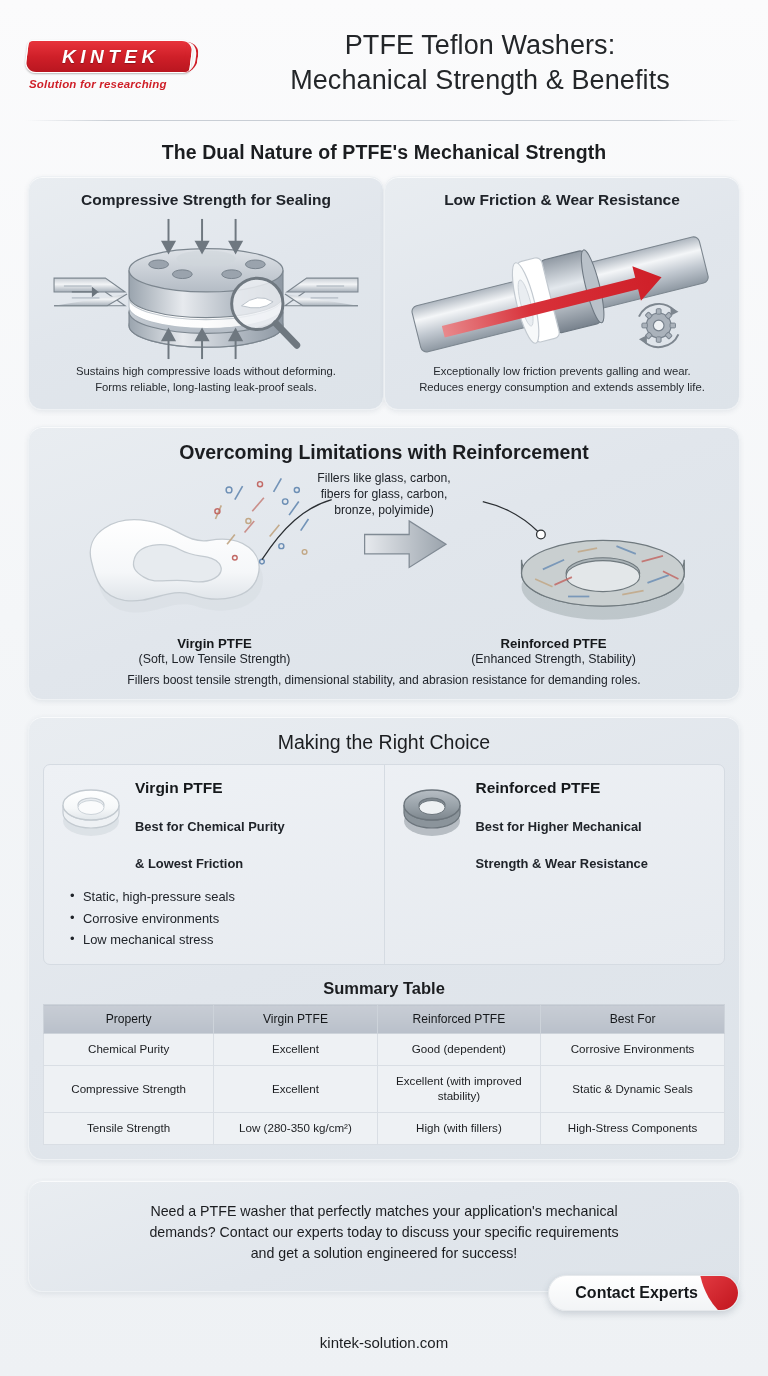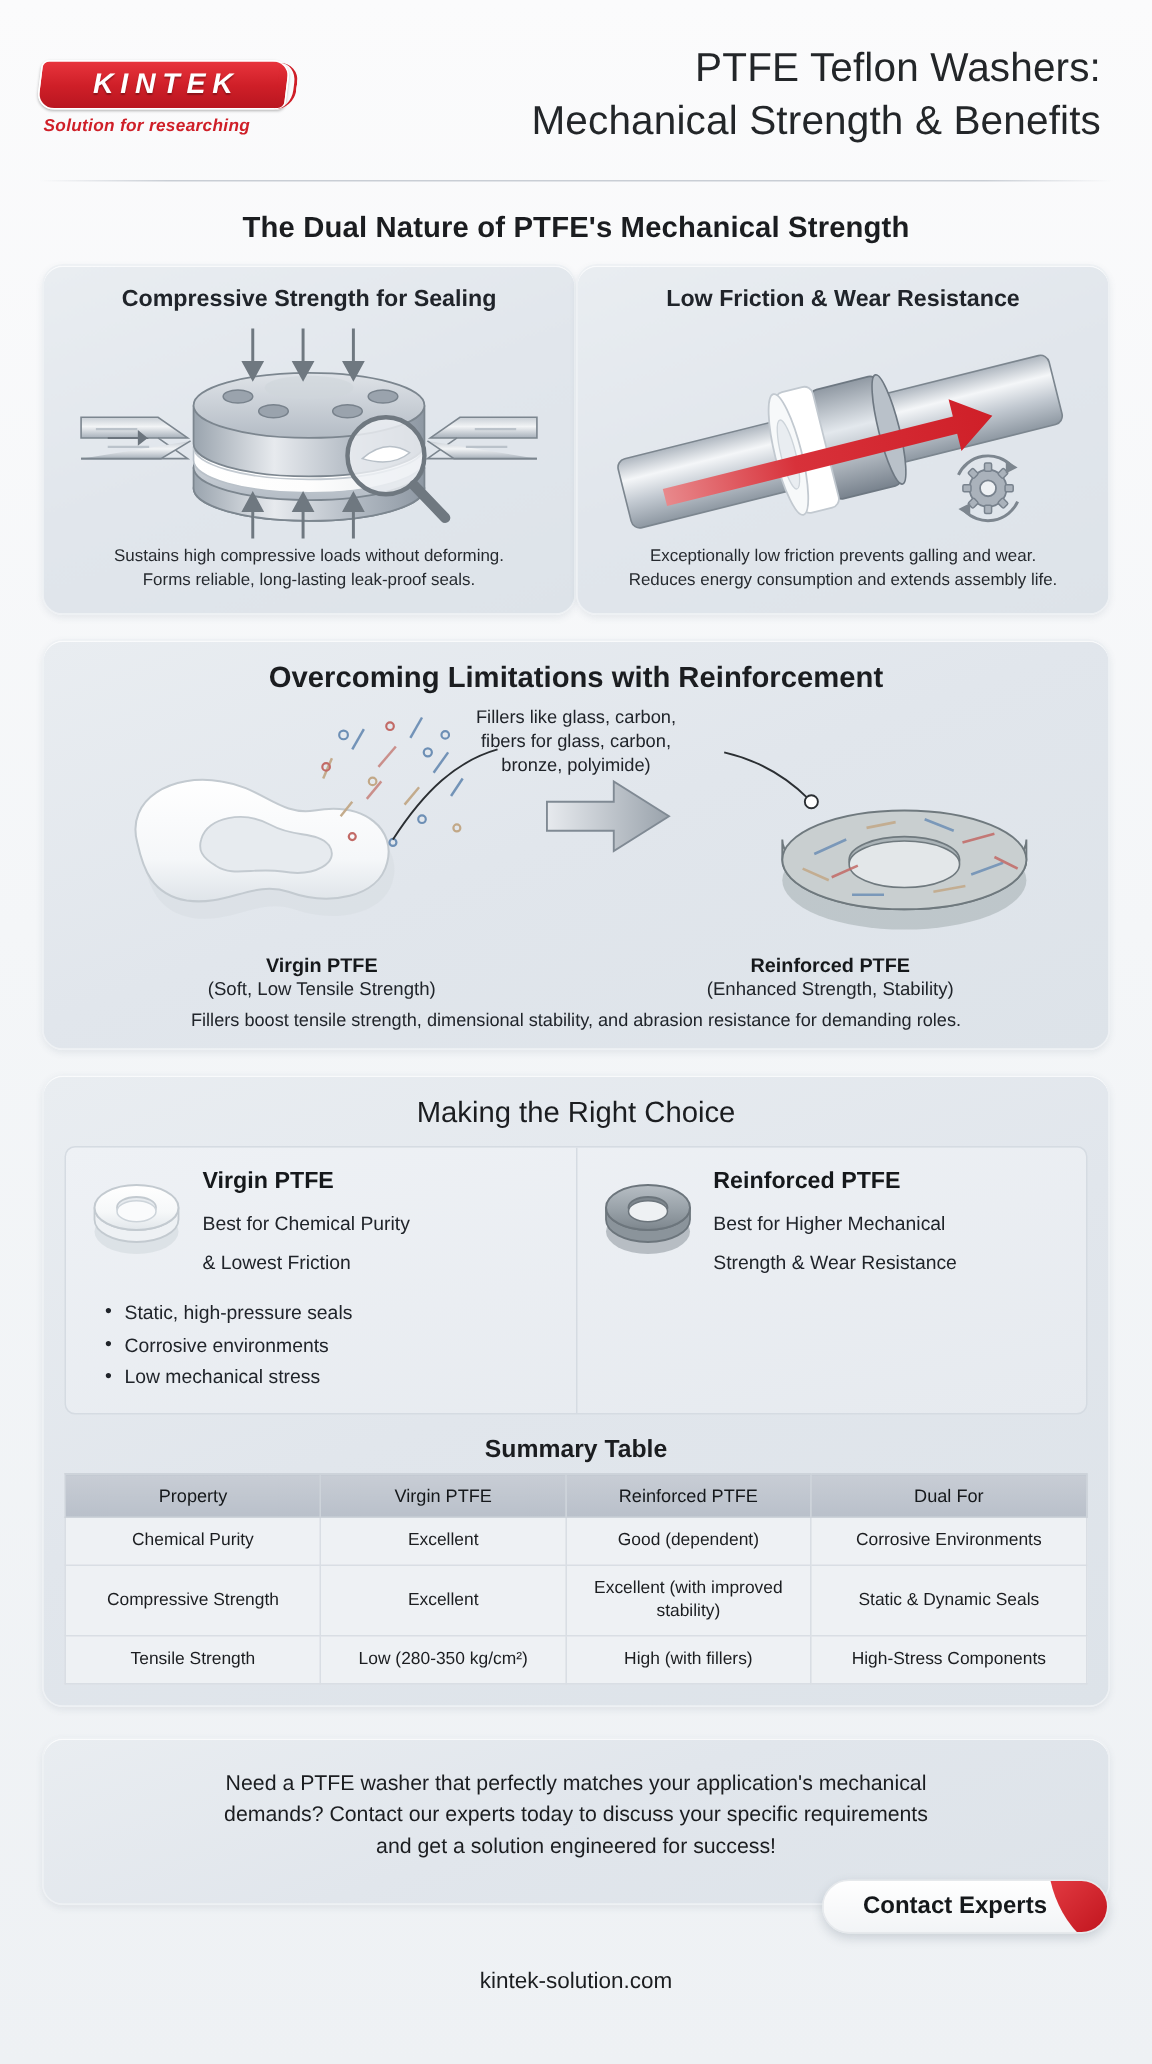--- a/index.html
+++ b/index.html
@@ -34,21 +34,21 @@
     transform: skewX(7deg);
     color: #fff; font-weight: 700; font-style: italic;
     font-size: 19px; letter-spacing: 4.5px; padding-left: 4px;
     text-shadow: 0 1px 1px rgba(0,0,0,.3);
     font-family: "Liberation Sans", sans-serif;
   }
   .logo-tag {
     margin-top: 5px; color: #cf1f28; font-style: italic; font-weight: 700;
     font-size: 11.5px; letter-spacing: .2px; padding-left: 3px;
   }
-  .title-wrap { flex: 1; text-align: right; padding-right: 8px; }
+  .title-wrap { flex: 1; text-align: center; padding-right: 8px; }
   .title-line { font-size: 27px; font-weight: 400; color: #232629; line-height: 1.28; letter-spacing: .1px; }
   .divider { height: 1px; background: linear-gradient(90deg, rgba(200,205,212,0) 0%, #c9ced5 12%, #c9ced5 88%, rgba(200,205,212,0) 100%); margin: 16px 26px 0 26px; }
 
   
   .section-title { text-align:center; font-size: 19.5px; font-weight: 700; color: #1b1d20; margin: 20px 0 12px; letter-spacing: .1px; }
 
   .card {
     background: linear-gradient(160deg,#e9edf1 0%, #e1e6ec 48%, #dde3e9 100%);
     border-radius: 14px;
     border: 1px solid #eef1f4;
@@ -80,21 +80,21 @@
   .choice h2 { text-align:center; font-size: 19.5px; font-weight: 400; margin-bottom: 10px; }
   .choice-panel {
     display:flex; background: linear-gradient(170deg,#eef1f5 0%, #e6eaef 100%);
     border: 1px solid #d5dbe2; border-radius: 7px; overflow:hidden;
   }
   .choice-col { flex:1; padding: 14px 14px 14px 16px; }
   .choice-col + .choice-col { border-left: 1px solid #d5dbe2; }
   .choice-head { display:flex; align-items:flex-start; gap: 13px; }
   .washer-ico { flex: 0 0 62px; height: 58px; position: relative; margin-top: 2px; }
   .choice-titles h4 { font-size: 15.5px; font-weight: 700; color:#15181b; line-height: 1.2; }
-  .choice-titles p { font-size: 12.9px; color: #20242a; line-height: 1.34; margin-top: 9px; }
+  .choice-titles p { font-size: 12.9px; color: #20242a; line-height: 1.34; margin-top: 20px; font-weight: bold; }
   .bullets { margin-top: 14px; padding-left: 10px; }
   .bullets li { list-style: none; font-size: 12.9px; color:#20242a; line-height: 1.66; position: relative; padding-left: 13px; }
   .bullets li::before { content:"•"; position:absolute; left: 0; top: -1px; font-size: 13px; color:#20242a; }
 
   
   .table-title { text-align:center; font-size: 16.5px; font-weight: 700; margin: 14px 0 6px; }
   table.summary { width: 100%; border-collapse: collapse; font-size: 11.6px; }
   table.summary th {
     background: linear-gradient(180deg,#c8cdd5 0%, #b9c0ca 100%);
     color: #15181b; font-weight: 400; font-size: 12.1px;
@@ -464,21 +464,21 @@
       </div>
     </div>
 
     <div class="table-title">Summary Table</div>
     <table class="summary">
       <thead>
         <tr>
           <th style="width:25%">Property</th>
           <th style="width:24%">Virgin PTFE</th>
           <th style="width:24%">Reinforced PTFE</th>
-          <th style="width:27%">Dual For</th>
+          <th style="width:27%">Best For</th>
         </tr>
       </thead>
       <tbody>
         <tr>
           <td>Chemical Purity</td>
           <td>Excellent</td>
           <td>Good (dependent)</td>
           <td>Corrosive Environments</td>
         </tr>
         <tr>

